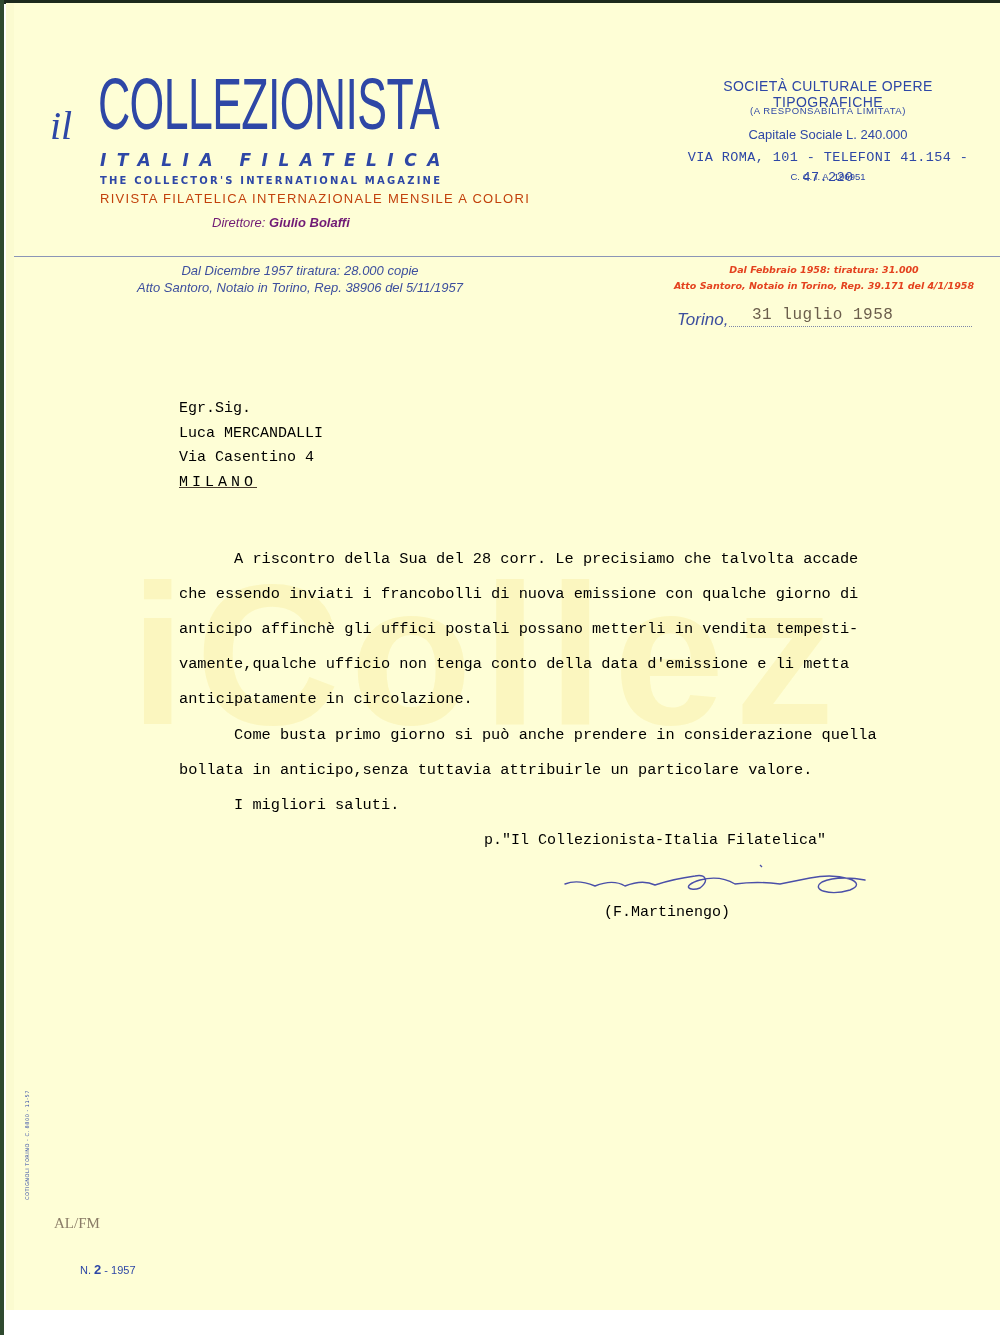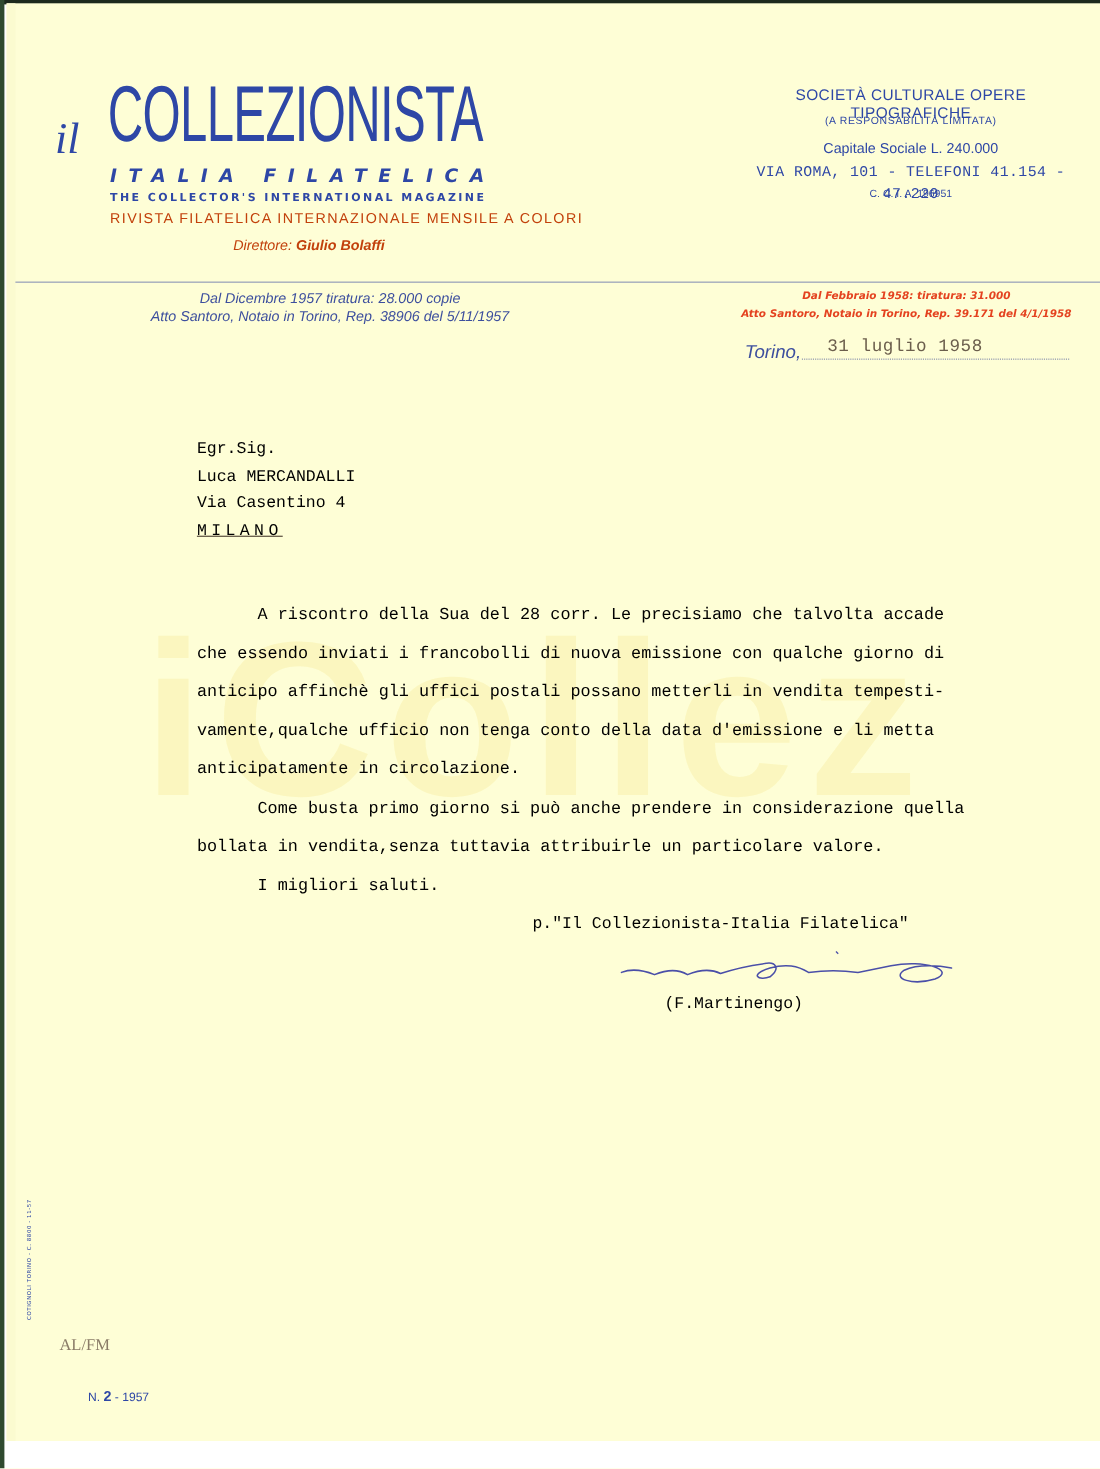--- a/index.html
+++ b/index.html
@@ -48,21 +48,21 @@
     font-family: "DejaVu Sans", sans-serif; font-weight: bold; font-size: 10px;
     letter-spacing: 2.2px; color: #2e47a6; white-space: nowrap;
   }
   .logo-desc {
     position: absolute; left: 50px; top: 129px; width: 380px;
     font-family: "Liberation Sans", sans-serif; font-size: 13px; letter-spacing: 1.3px;
     color: #c2410c; white-space: nowrap;
   }
   .logo-dir {
     position: absolute; left: 162px; top: 153px;
-    font-family: "Liberation Sans", sans-serif; font-style: italic; font-size: 13px; color: #c2410c; white-space: nowrap;
+    font-family: "Liberation Sans", sans-serif; font-style: italic; font-size: 13px; color: #701a75; white-space: nowrap;
   }
   .logo-dir b { font-weight: bold; }
   
   .company { position: absolute; left: 668px; top: 78px; width: 320px; text-align: center; color: #2e47a6; }
   .company .name { font-family: "Liberation Serif", serif; font-weight: bold; font-size: 17px; letter-spacing: 1px; height: 24px; }
   .company .name small { font-size: 13px; }
   .company .full { font-family: "Liberation Sans", sans-serif; font-size: 14px; letter-spacing: 0.4px; height: 22px; }
   .company .resp { font-family: "Liberation Sans", sans-serif; font-size: 9.5px; letter-spacing: 0.6px; height: 22px; line-height: 22px; }
   .company .capital { font-family: "Liberation Sans", sans-serif; font-size: 13px; height: 26px; line-height: 26px; }
   .company .sede { font-family: "DejaVu Sans", sans-serif; font-weight: bold; font-size: 12.5px; letter-spacing: 3px; height: 22px; line-height: 22px; }
@@ -171,21 +171,21 @@
   <div><span class="underline">MILANO</span></div>
 </div>
 
 <div class="body-text typed">
   <div class="line" style="top:0px; white-space:pre;">      A riscontro della Sua del 28 corr. Le precisiamo che talvolta accade</div>
   <div class="line" style="top:35px;">che essendo inviati i francobolli di nuova emissione con qualche giorno di</div>
   <div class="line" style="top:70px;">anticipo affinchè gli uffici postali possano metterli in vendita tempesti-</div>
   <div class="line" style="top:105px;">vamente,qualche ufficio non tenga conto della data d'emissione e li metta</div>
   <div class="line" style="top:140px;">anticipatamente in circolazione.</div>
   <div class="line" style="top:176px; white-space:pre;">      Come busta primo giorno si può anche prendere in considerazione quella</div>
-  <div class="line" style="top:211px;">bollata in vendita,senza tuttavia attribuirle un particolare valore.</div>
+  <div class="line" style="top:211px;">bollata in anticipo,senza tuttavia attribuirle un particolare valore.</div>
   <div class="line" style="top:246px; white-space:pre;">      I migliori saluti.</div>
 </div>
 
 <div class="closing typed">p."Il Collezionista-Italia Filatelica"</div>
 
 <svg class="signature" viewBox="0 0 310 40">
   <path d="M5 22 C 15 18, 25 20, 35 24 C 45 20, 55 18, 65 24 C 75 20, 85 18, 95 23 C 110 18, 120 16, 135 14 C 145 12, 150 18, 140 26 C 130 30, 120 24, 140 18 C 155 14, 165 16, 175 22 C 190 20, 205 20, 220 22 C 230 20, 240 18, 250 16 C 280 10, 310 20, 290 28 C 270 34, 250 28, 262 20 C 275 14, 295 16, 305 18" fill="none" stroke="#4a4fa8" stroke-width="1.4" stroke-linecap="round"></path>
   <path d="M200 3 L202 5" stroke="#4a4fa8" stroke-width="1.2"></path>
 </svg>
 

